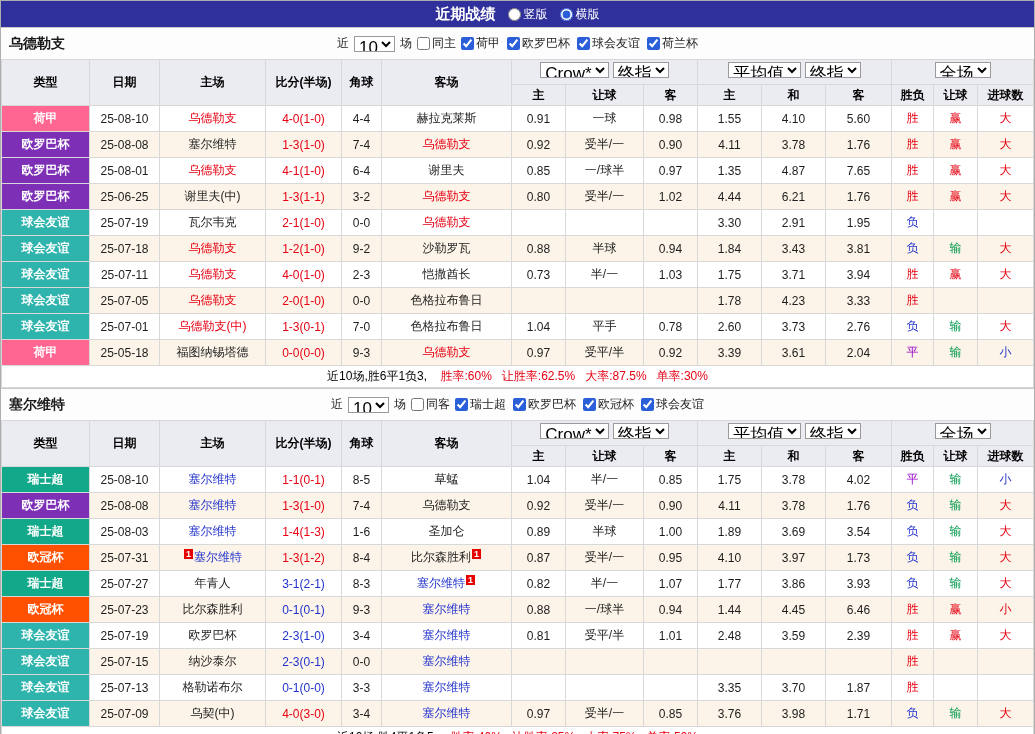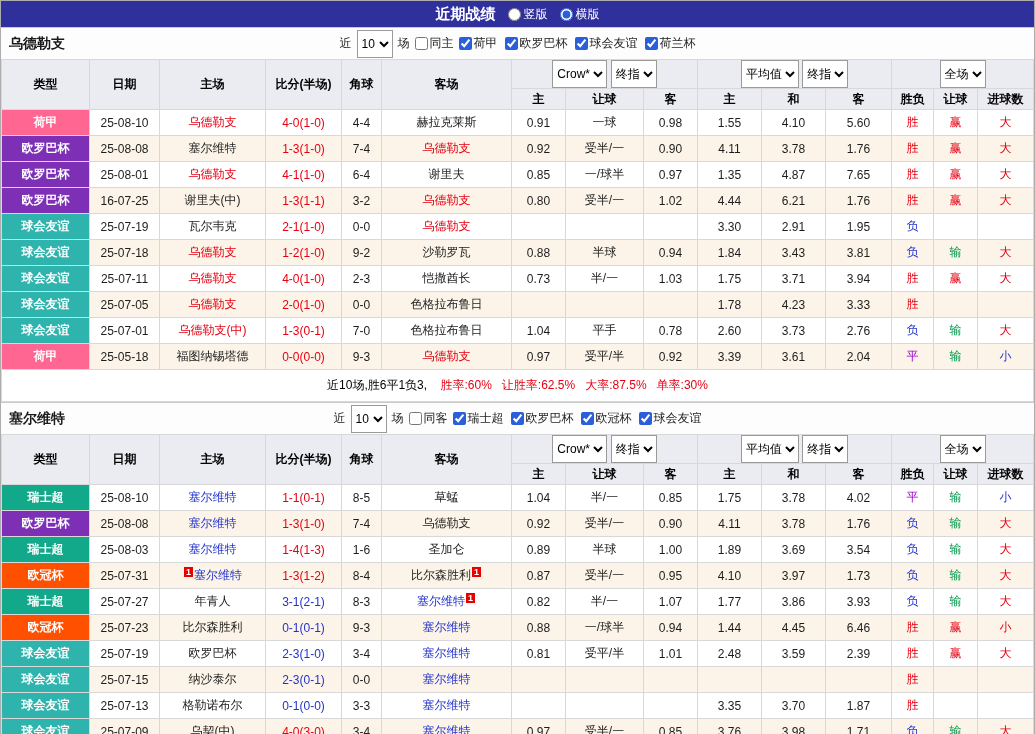--- a/index.html
+++ b/index.html
@@ -7,30 +7,30 @@
   .page { width:1035px; border:1px solid #adadad; }
   .topbar { height:26px; background:#30309c; display:flex; align-items:center; justify-content:center; gap:12px; color:#fff; }
   .topbar-title { font-weight:bold; font-size:15px; }
   .radio-opt { display:flex; align-items:center; gap:3px; font-size:12px; cursor:pointer; color:#fff; }
   input[type=radio], input[type=checkbox] { margin:0; width:13px; height:13px; accent-color:#2b5fd9; }
   .section-header { position:relative; height:32px; border-top:1px solid #c9c9c9; background:#fdfdfd; display:flex; align-items:center; justify-content:center; }
   .team-name { position:absolute; left:8px; font-weight:bold; font-size:14px; color:#1a1a1a; }
   .filters { display:flex; align-items:center; gap:5px; font-size:12px; color:#222; }
   .cb { display:flex; align-items:center; gap:2px; cursor:pointer; }
   .league-filters { display:flex; gap:7px; align-items:center; }
-  .count-select, .s { font-size:12px; height:28px; border:1px solid #9a9a9a; background:#fff; }
+  .count-select, .s { font-size:17px; height:16px; border:1px solid #9a9a9a; background:#fff; }
   table.grid { width:100%; border-collapse:collapse; table-layout:fixed; font-size:12px; }
   .grid th, .grid td { border:1px solid #d8d8d8; text-align:center; padding:0 2px; overflow:hidden; white-space:nowrap; }
   .grid thead th { background:#ebebf2; font-weight:bold; color:#000; }
   .h1 th { height:25px; }
   .h2 th { height:21px; }
   tbody td { height:26px; color:#1d1d1d; }
   tbody tr.alt { background:#fcf4e8; }
   td.lg { color:#fff; font-weight:bold; padding:0; }
-  .summary { height:32px; background:#fff; color:#000; }
+  .summary { height:22px; background:#fff; color:#000; }
   .sum-stats span { color:#e60012; margin-left:10px; }
   .c-r { color:#e60012; }
   .c-b { color:#2233cc; }
   .c-g { color:#00994d; }
   .c-p { color:#9900cc; }
   .rc { display:inline-block; background:#e60000; color:#fff; font-size:9px; line-height:10px; padding:0 2px; vertical-align:top; margin:0 1px; font-weight:bold; }
 </style>
 </head>
 <body>
 
@@ -178,21 +178,21 @@
     <td>1.35</td>
     <td>4.87</td>
     <td>7.65</td>
     <td class="c-r">胜</td>
     <td class="c-r">赢</td>
     <td class="c-r">大</td>
   </tr>
 
   <tr class="alt">
     <td class="lg" style="background: rgb(125, 48, 181);">欧罗巴杯</td>
-    <td>16-07-25</td>
+    <td>25-06-25</td>
     <td><span>谢里夫(中)</span></td>
     <td><span class="c-r">1-3(1-1)</span></td>
     <td>3-2</td>
     <td><span class="c-r">乌德勒支</span></td>
     <td>0.80</td>
     <td>受半/一</td>
     <td>1.02</td>
     <td>4.44</td>
     <td>6.21</td>
     <td>1.76</td>

